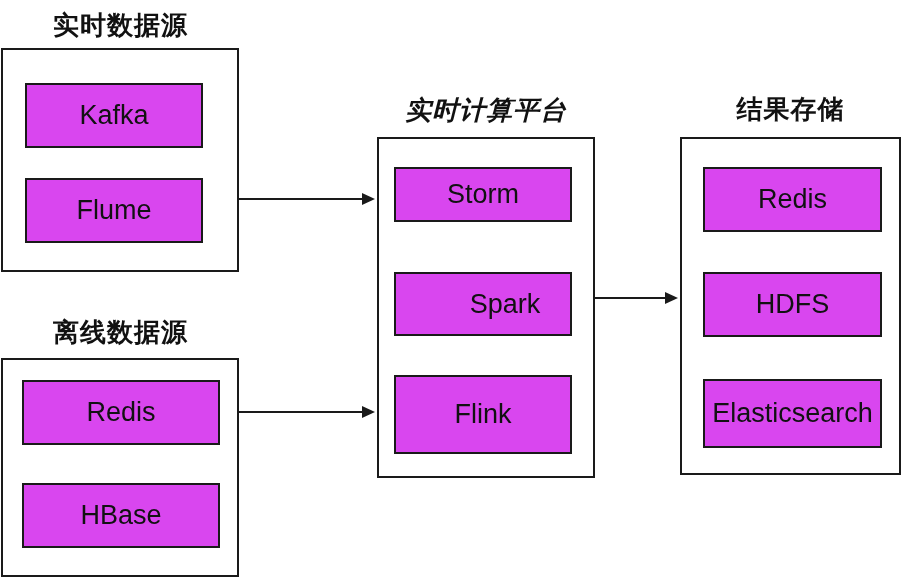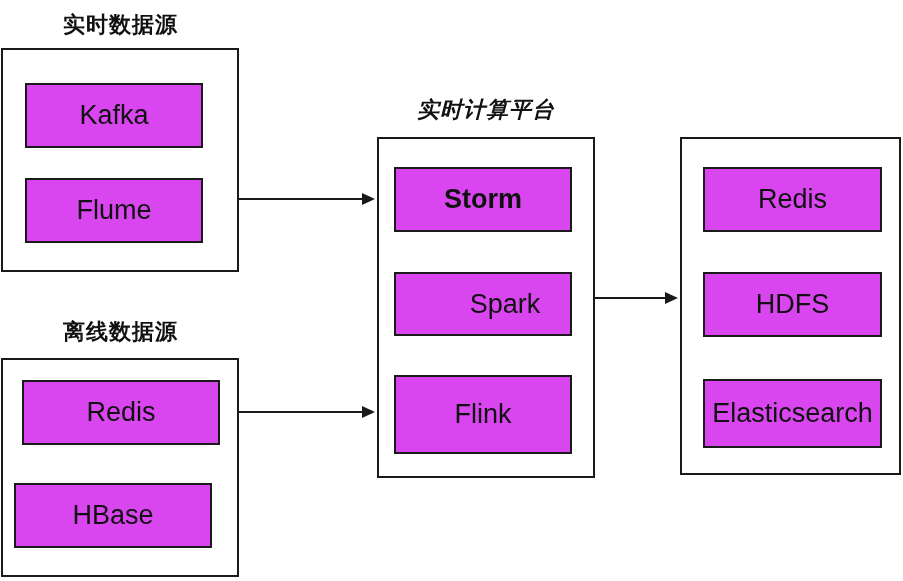--- a/index.html
+++ b/index.html
@@ -11,21 +11,21 @@
     position: relative;
     width: 903px;
     height: 581px;
     background: #ffffff;
     font-family: "Liberation Sans", "DejaVu Sans", sans-serif;
     overflow: hidden;
   }
   .group-title {
     position: absolute;
     text-align: center;
-    font-size: 22px;
+    font-size: 26px;
     font-weight: 700;
     color: #111111;
     line-height: 30px;
     letter-spacing: 1px;
     white-space: nowrap;
   }
   .container-box {
     position: absolute;
     border: 2px solid #1a1a1a;
     background: #ffffff;
@@ -72,28 +72,29 @@
 <div id="stage">
 
   <div class="group-title" style="left:2px; top:10px; width:237px;">实时数据源</div>
   <div class="container-box" style="left:1px; top:48px; width:238px; height:224px;"></div>
   <div class="node" style="left:25px; top:83px; width:178px; height:65px;">Kafka</div>
   <div class="node" style="left:25px; top:178px; width:178px; height:65px;">Flume</div>
 
   <div class="group-title" style="left:2px; top:317px; width:237px;">离线数据源</div>
   <div class="container-box" style="left:1px; top:358px; width:238px; height:219px;"></div>
   <div class="node" style="left:22px; top:380px; width:198px; height:65px;">Redis</div>
-  <div class="node" style="left:14px; top:483px; width:198px; height:65px;">HBase</div>
+  <div class="node" style="left:22px; top:483px; width:198px; height:65px;">HBase</div>
 
   <div class="group-title" style="left:377px; top:95px; width:218px;font-style:italic;">实时计算平台</div>
   <div class="container-box" style="left:377px; top:137px; width:218px; height:341px;"></div>
-  <div class="node" style="left:394px; top:167px; width:178px; height:65px;font-weight:bold;">Storm</div>
+  <div class="node" style="left:394px; top:167px; width:178px; height:55px;">Storm</div>
   <div class="node" style="left:394px; top:272px; width:178px; height:64px;padding-left:44px;">Spark</div>
   <div class="node" style="left:394px; top:375px; width:178px; height:79px;">Flink</div>
 
+  <div class="group-title" style="left:680px; top:94px; width:221px;">结果存储</div>
   <div class="container-box" style="left:680px; top:137px; width:221px; height:338px;"></div>
   <div class="node" style="left:703px; top:167px; width:179px; height:65px;">Redis</div>
   <div class="node" style="left:703px; top:272px; width:179px; height:65px;">HDFS</div>
   <div class="node" style="left:703px; top:379px; width:179px; height:69px;">Elasticsearch</div>
 
   <div class="arrow" style="left:239px; top:193px; width:136px;">
     <span class="shaft"></span>
     <span class="head"></span>
   </div>
   <div class="arrow" style="left:239px; top:406px; width:136px;">

